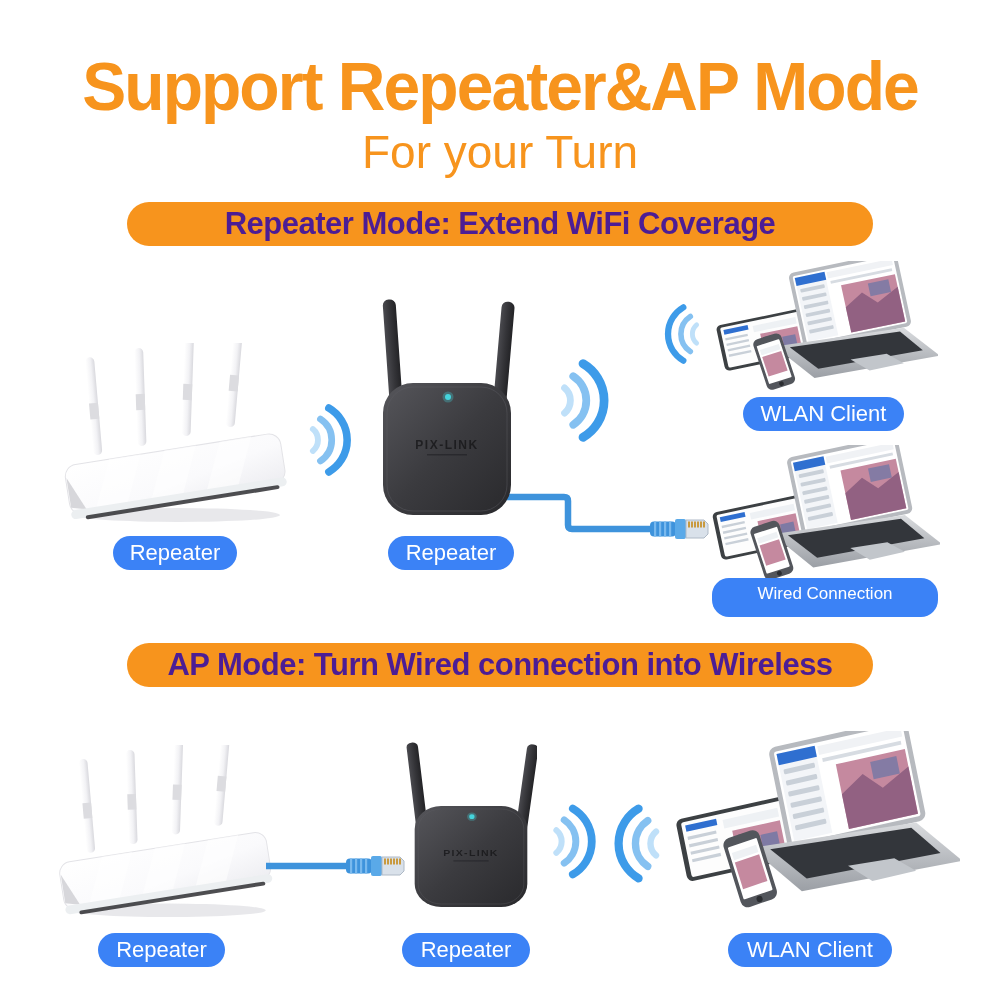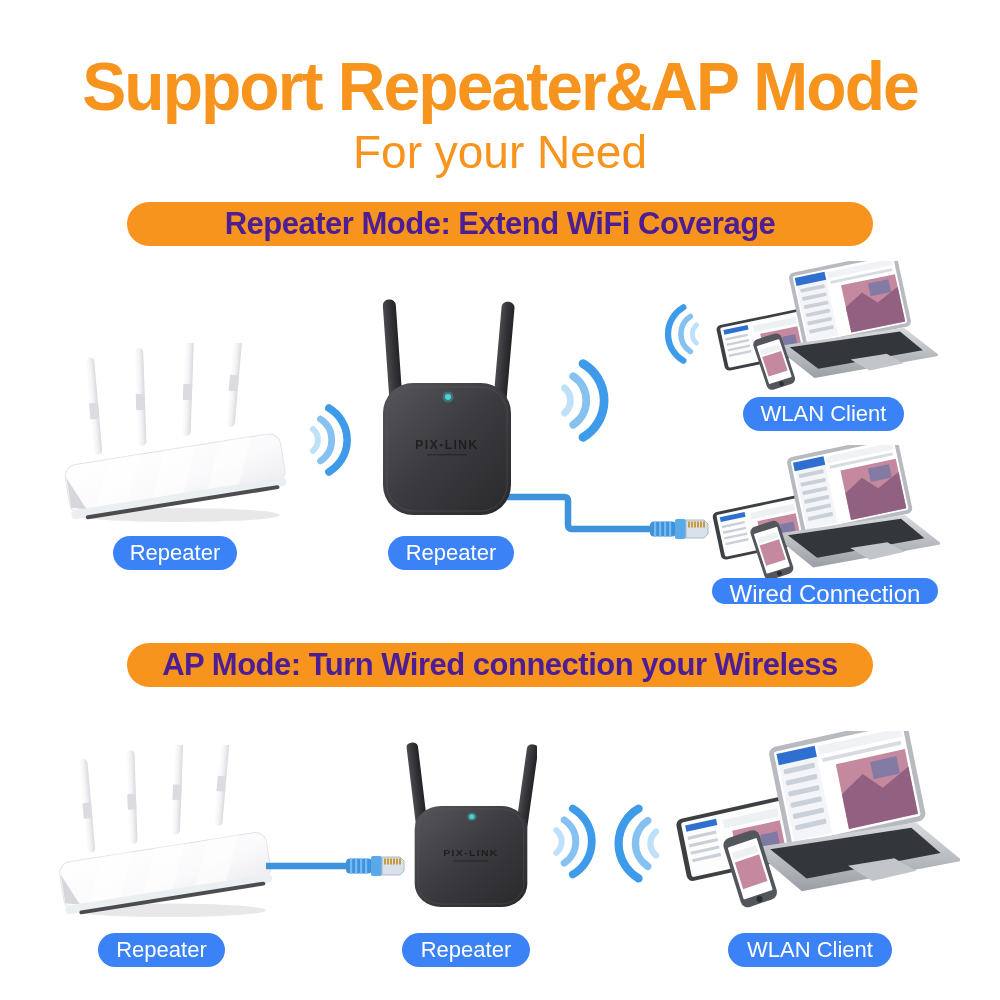--- a/index.html
+++ b/index.html
@@ -148,21 +148,21 @@
         <rect x="41" y="4.5" width="2" height="6" fill="#C99A3F"></rect>
         <rect x="44" y="4.5" width="2" height="6" fill="#C99A3F"></rect>
         <rect x="47" y="4.5" width="2" height="6" fill="#C99A3F"></rect>
         <rect x="50" y="4.5" width="2" height="6" fill="#C99A3F"></rect>
         <rect x="53" y="4.5" width="2" height="6" fill="#C99A3F"></rect>
       </g>
     </defs>
   </svg>
 
   <div class="abs title">Support Repeater&amp;AP Mode</div>
-  <div class="abs subtitle">For your Need</div>
+  <div class="abs subtitle">For your Turn</div>
 
   <div class="abs banner b1">Repeater Mode: Extend WiFi Coverage</div>
 
   <svg class="abs" style="left:50px;top:326px" width="250" height="185" viewBox="0 0 250 185">
       <use href="#router-g"></use>
     </svg>
 
   <svg class="abs" style="left:301px;top:381px" width="54" height="84" viewBox="0 0 60 100">
       <use href="#wifi-arcs"></use>
     </svg>
@@ -200,23 +200,23 @@
       <use href="#devices-g"></use>
     </svg>
 
   <svg class="abs" style="left:706px;top:428px" width="234" height="136" viewBox="0 0 240 140" preserveAspectRatio="none">
       <use href="#devices-g"></use>
     </svg>
 
   <div class="abs pill" style="left:113px;top:519px;width:124px">Repeater</div>
   <div class="abs pill" style="left:388px;top:519px;width:126px">Repeater</div>
   <div class="abs pill" style="left:743px;top:380px;width:161px">WLAN Client</div>
-  <div class="abs pill" style="left:712px;top:561px;width:226px;font-size:24px;height:26px;line-height:31px">Wired Connection</div>
-
-  <div class="abs banner b2">AP Mode: Turn Wired connection your Wireless</div>
+  <div class="abs pill" style="left:712px;top:561px;width:226px;font-size:17px;height:39px;line-height:31px">Wired Connection</div>
+
+  <div class="abs banner b2">AP Mode: Turn Wired connection into Wireless</div>
 
   <svg class="abs" style="left:45px;top:728px" width="240" height="178" viewBox="0 0 250 185">
       <use href="#router-g"></use>
     </svg>
 
   <svg class="abs" style="left:262px;top:824px" width="145" height="50" viewBox="0 0 145 50">
     <path d="M4,25 H84" stroke="#3E93DC" stroke-width="6.5" fill="none"></path>
     <g>
         <use href="#rj45-g" transform="translate(84,13)"></use>
       </g>

